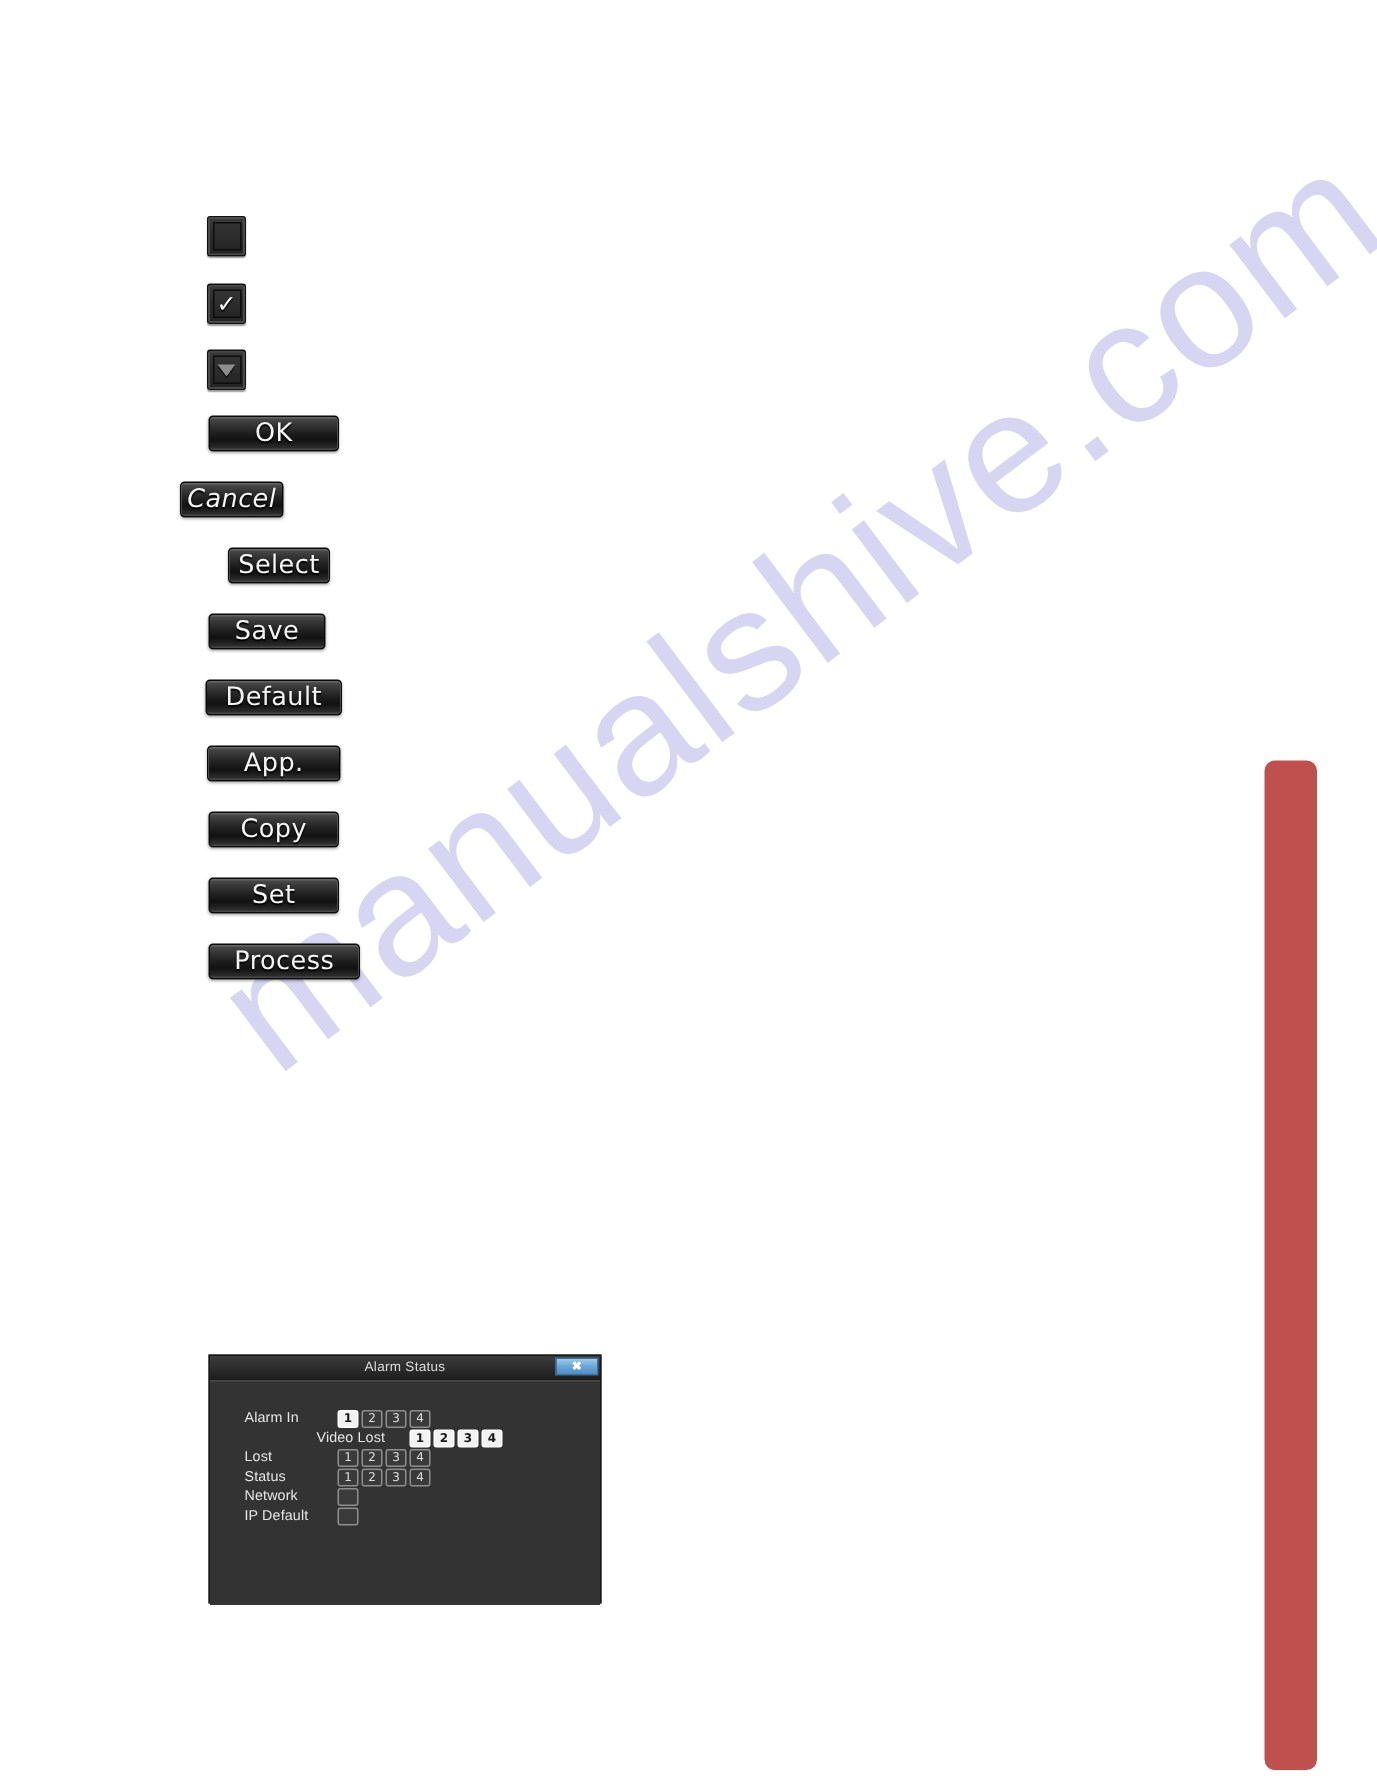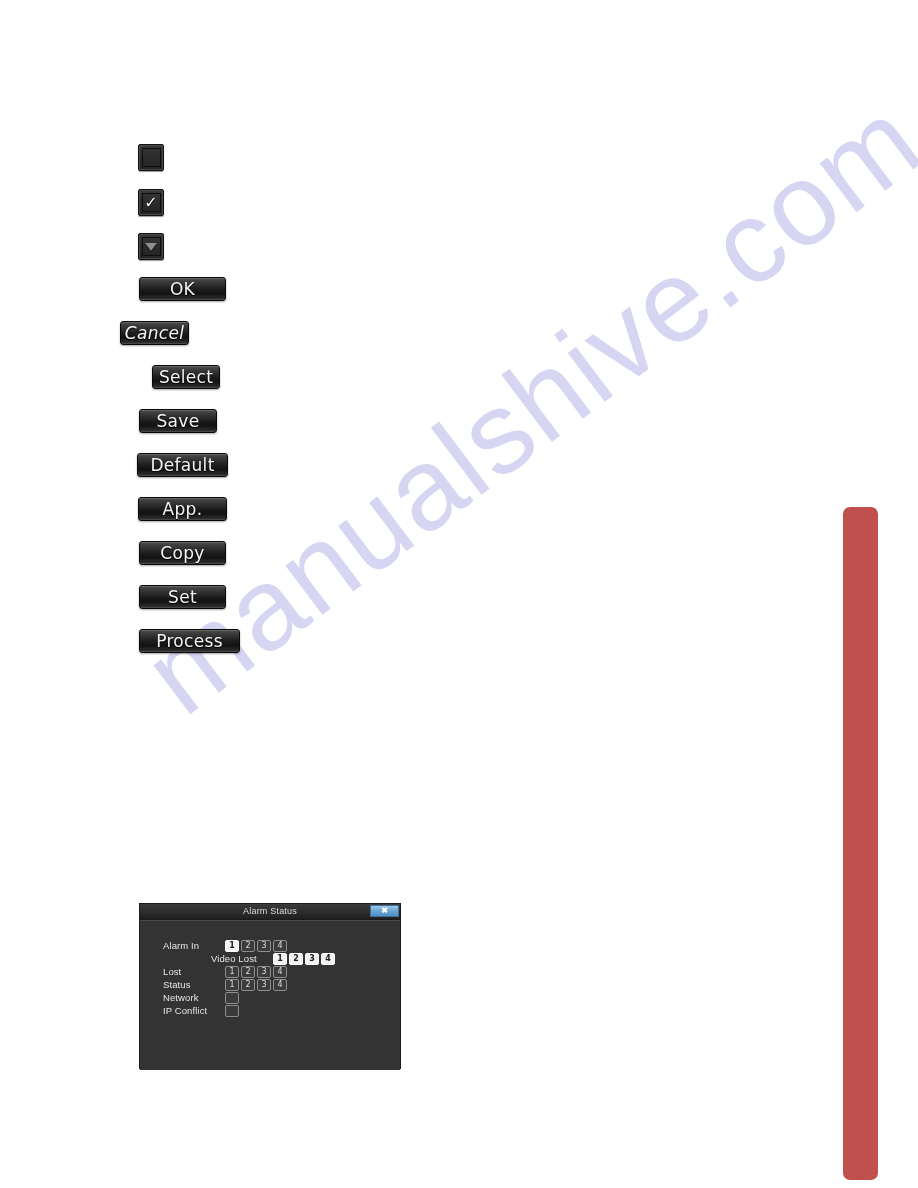--- a/index.html
+++ b/index.html
@@ -306,18 +306,18 @@
         <span class="chan-box">4</span>
       </span>
     </div>
 
     <div class="alarm-row" style="top:70px;">
       <span class="alarm-label">Network</span>
       <span class="single-box"></span>
     </div>
 
     <div class="alarm-row" style="top:83px;">
-      <span class="alarm-label">IP Conflict</span>
+      <span class="alarm-label">IP Default</span>
       <span class="single-box"></span>
     </div>
 
   </div>
 </div>
 
 </body></html>

